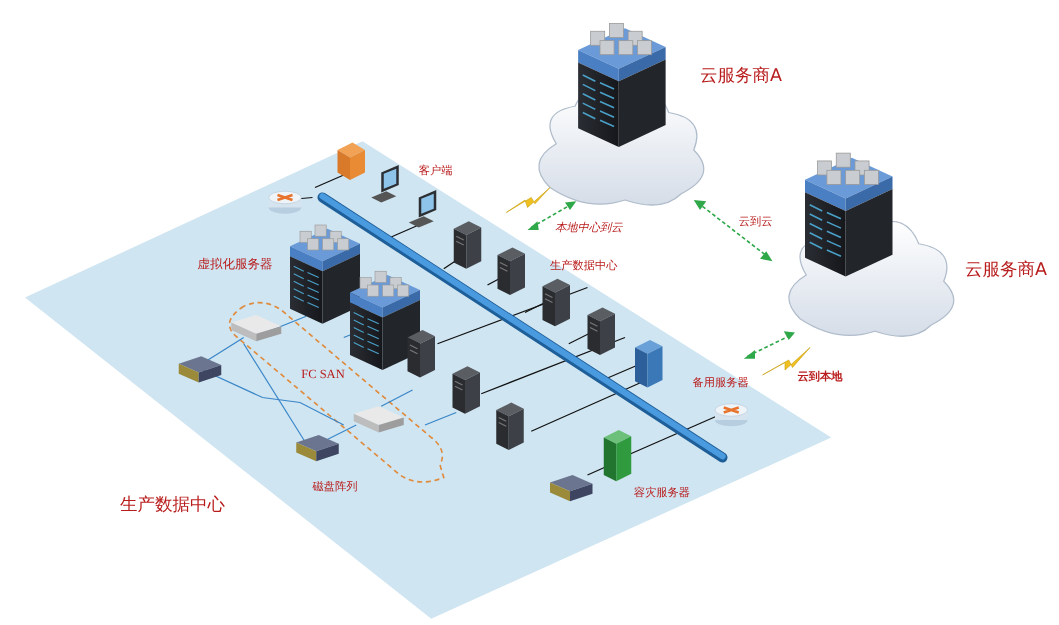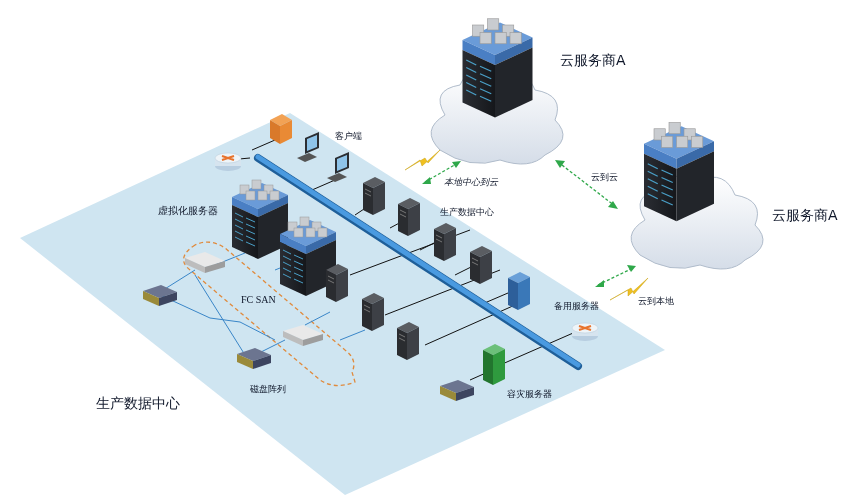--- a/index.html
+++ b/index.html
@@ -1,18 +1,18 @@
 <!DOCTYPE html>
 <html><head>
 <meta charset="utf-8">
 <style>
   html,body{margin:0;padding:0;background:#fff;}
   body{width:847px;height:500px;position:relative;overflow:hidden;font-family:"DejaVu Sans","Liberation Sans",sans-serif;}
   svg{position:absolute;left:0;top:0;}
-  .lbl{position:absolute;color:#0f172a;white-space:nowrap;}
+  .lbl{position:absolute;color:#b91c1c;white-space:nowrap;}
   .s9{font-size:9px;}
   .s10{font-size:10px;}
   .s14{font-size:14px;}
 </style>
 </head>
 <body>
 
 <svg width="847" height="500" viewBox="0 0 847 500">
   <defs>
     <linearGradient id="cloudg" x1="0" y1="0" x2="0" y2="1">
@@ -189,13 +189,13 @@
 <span class="lbl s9" style="left:440px;top:206px;">生产数据中心</span>
 <span class="lbl s10" style="left:241px;top:294px;font-family:Liberation Serif, serif;">FC SAN</span>
 <span class="lbl s9" style="left:250px;top:383px;">磁盘阵列</span>
 <span class="lbl s14" style="left:96px;top:395px;">生产数据中心</span>
 <span class="lbl s9" style="left:540px;top:300px;margin-left:14px;">备用服务器</span>
 <span class="lbl s9" style="left:507px;top:388px;">容灾服务器</span>
 <span class="lbl s14" style="left:560px;top:52px;">云服务商A</span>
 <span class="lbl s14" style="left:772px;top:207px;">云服务商A</span>
 <span class="lbl s9" style="left:444px;top:176px;font-style:italic;">本地中心到云</span>
 <span class="lbl s9" style="left:591px;top:171px;">云到云</span>
-<span class="lbl s9" style="left:638px;top:295px;">云到本地</span>
+<span class="lbl s9" style="left:638px;top:295px;font-weight:bold;">云到本地</span>
 
 </body></html>

